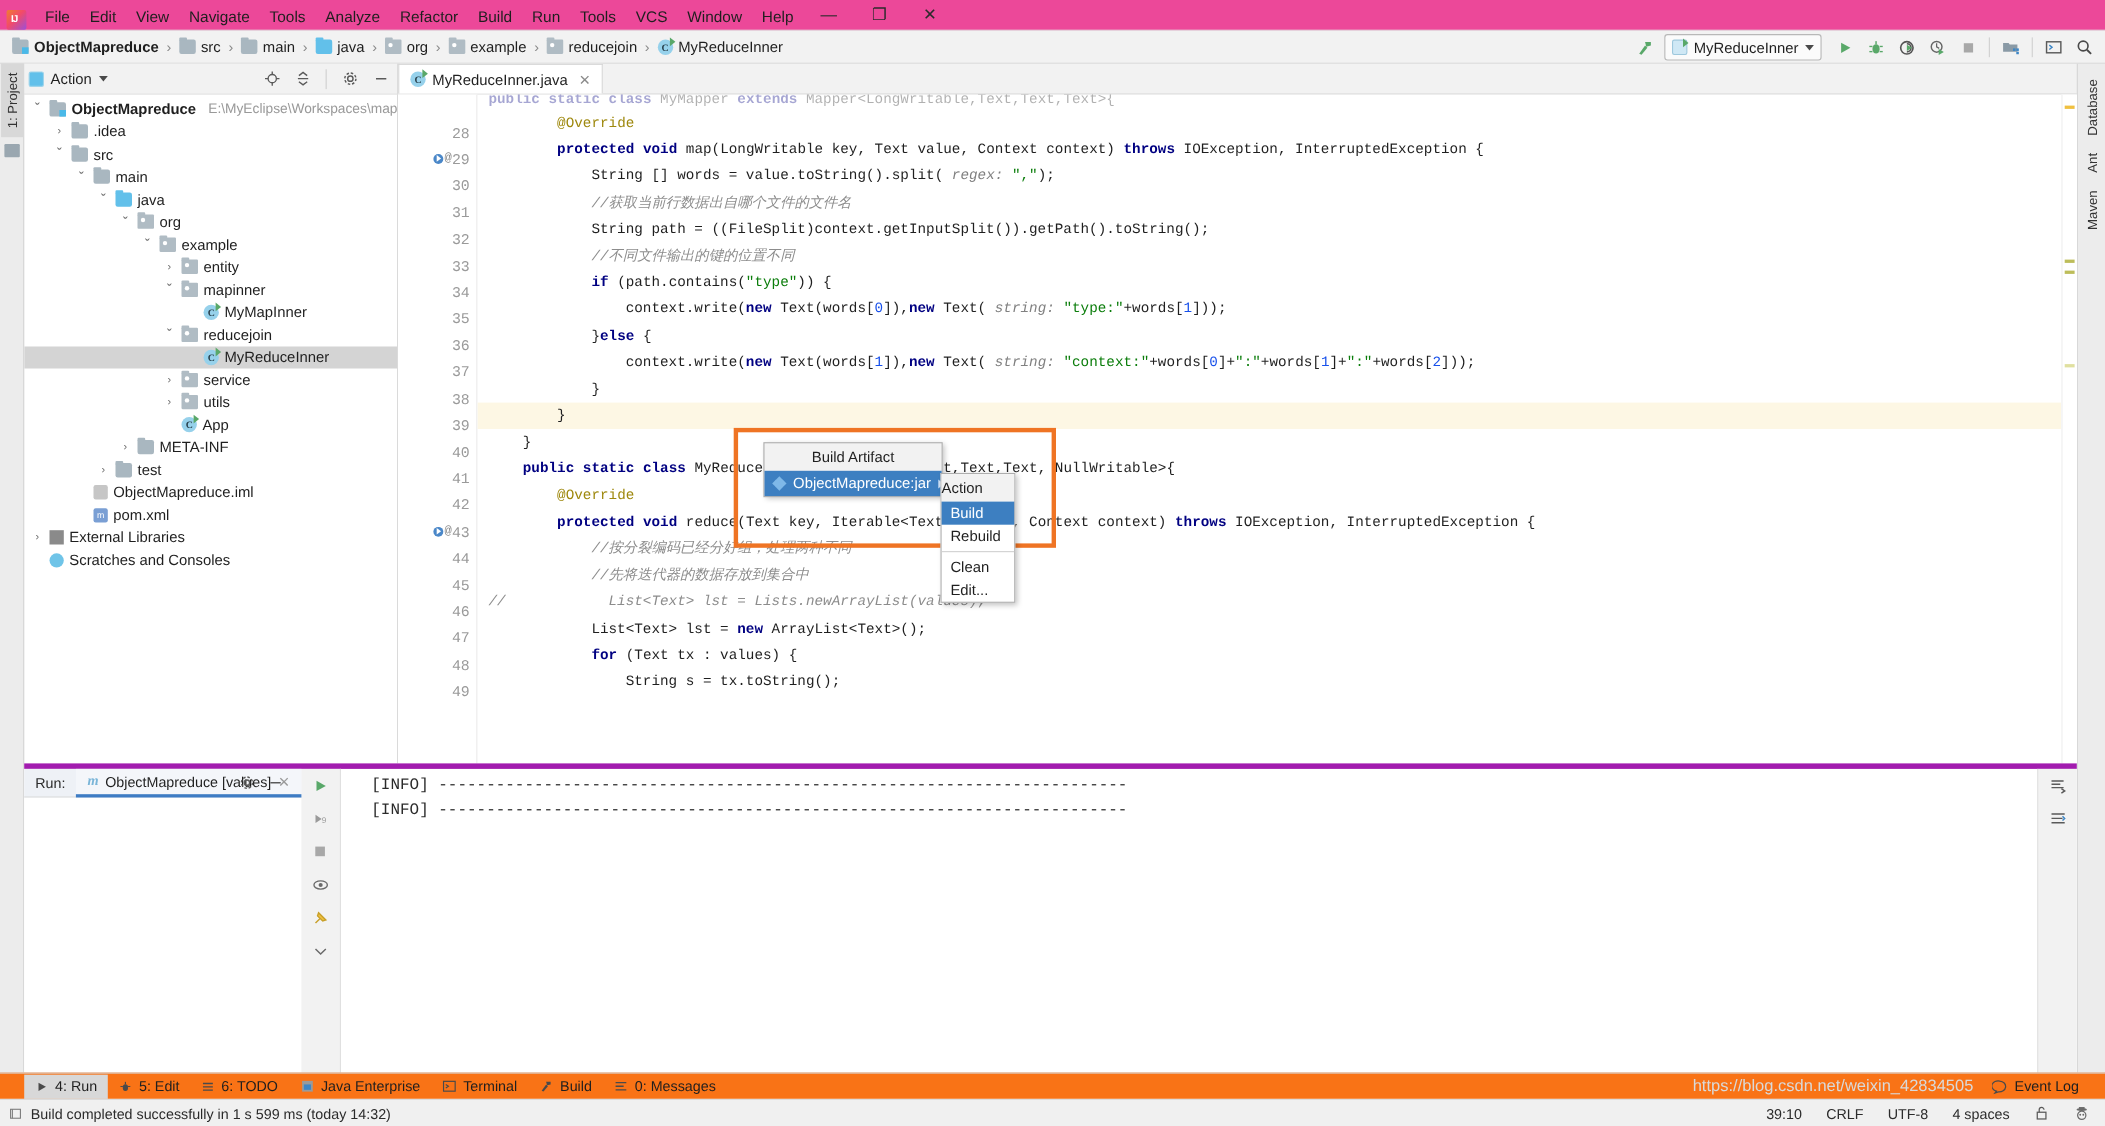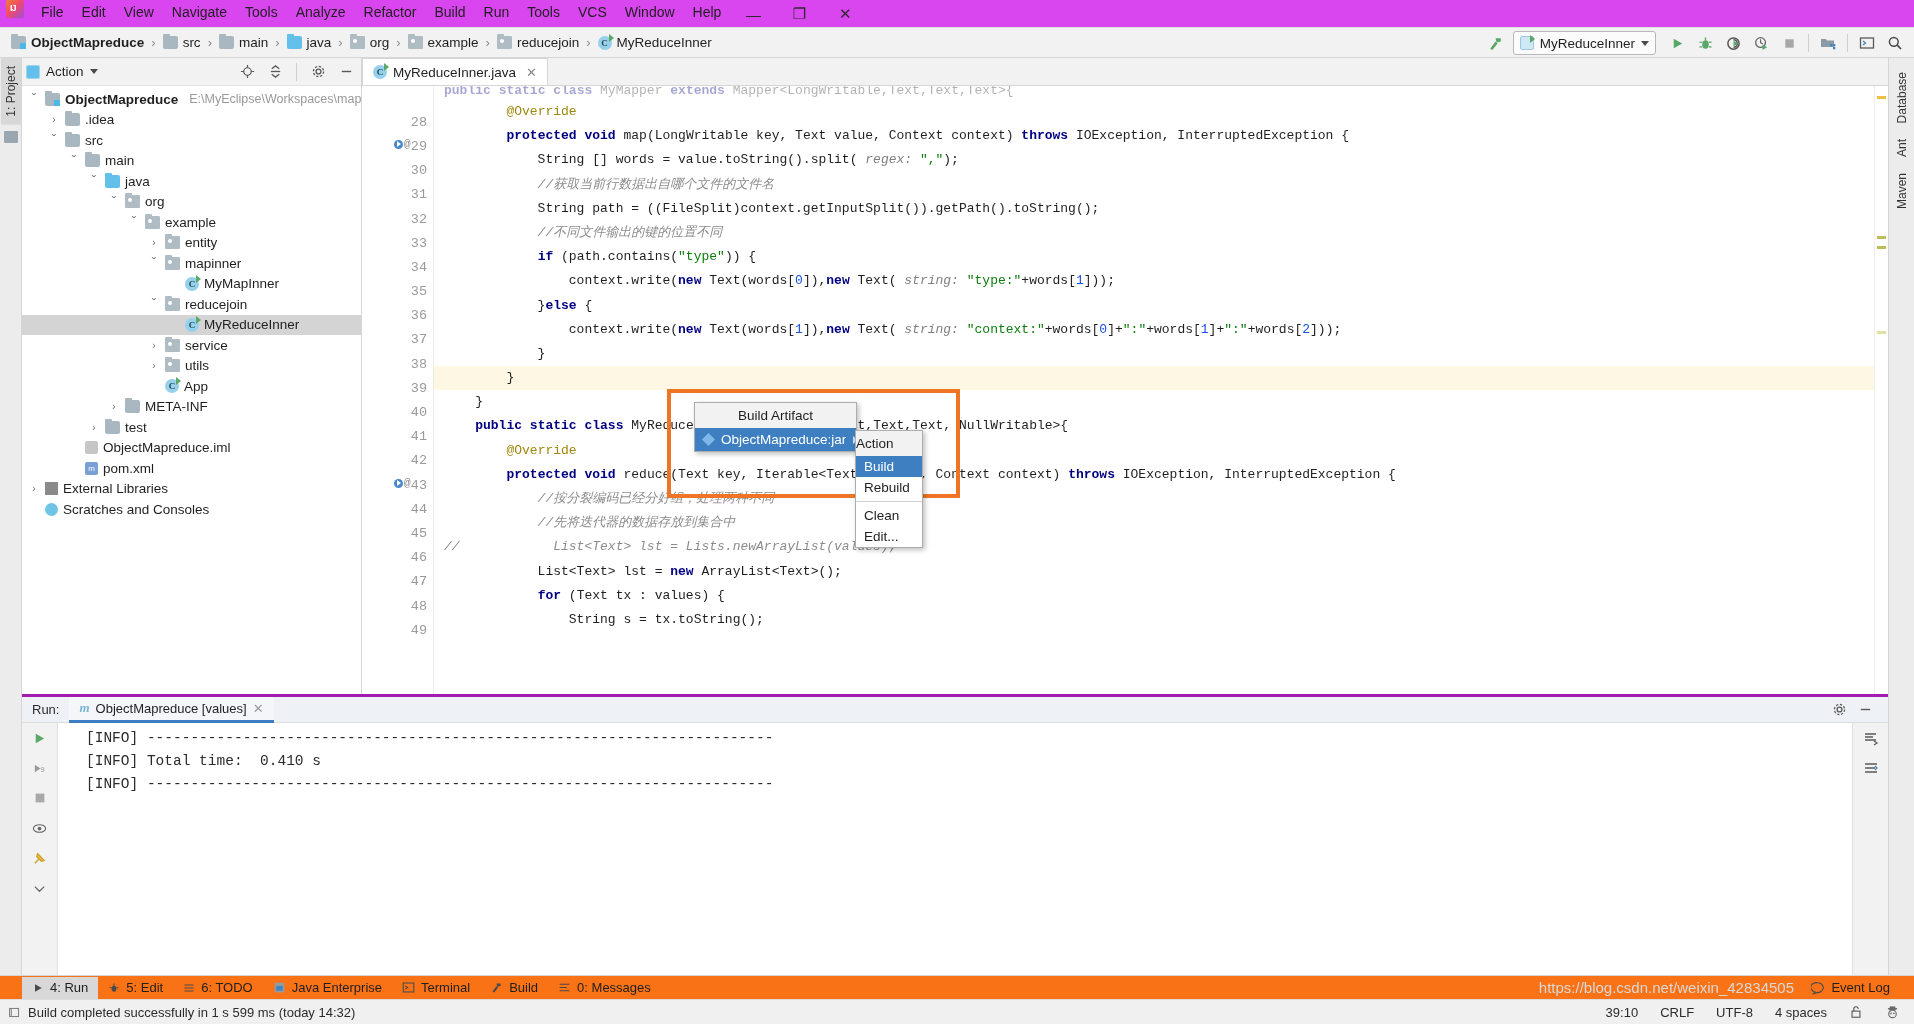--- a/index.html
+++ b/index.html
@@ -9,22 +9,22 @@
     font-family:"Liberation Sans", sans-serif;
     font-size:13px;
     color:#1f1f1f;
     background:#f2f2f2;
     overflow:hidden;
     position:relative;
   }
 
   
   #titlebar {
-    height:28px; background:#d946ef; border-bottom:1px solid #e0e0e0;
-    display:flex; align-items:flex-start; padding:0 0 0 6px; position:relative;
+    height:28px; background:#ec4899; border-bottom:1px solid #e0e0e0;
+    display:flex; align-items:flex-end; padding:0 0 0 6px; position:relative;
   }
   #app-logo { width:18px; height:18px; margin-right:8px; flex:none; position:relative; }
   #app-logo .l1 { position:absolute; left:0; top:0; width:18px; height:18px;
       background:linear-gradient(135deg,#f07f2f 0%, #f24a6a 45%, #9b4fd8 100%); border-radius:2px;}
   #app-logo .l2 { position:absolute; left:4px; top:3px; color:#fff; font-size:9px; font-weight:bold;
       font-family:"Liberation Sans",sans-serif; letter-spacing:-1px;}
   .menubar { display:flex; align-items:center; gap:0px; }
   .menu-item { padding:4px 9px; font-size:14px; color:#1f1f1f; cursor:default; }
   #window-title { flex:1; text-align:left; padding-left:22px; font-size:13.5px; color:#3c3c3c;
       white-space:nowrap; overflow:hidden; }
@@ -136,21 +136,21 @@
   #bc-bar { height:24px; background:#f2f2f2; border-top:1px solid #dcdcdc; display:flex; align-items:center;
       padding-left:448px; gap:4px; font-size:13px; color:#4a4a4a; flex:none;}
   #bc-bar .s { color:#9a9a9a; }
 
   
   #right-strip { width:26px; background:#ececec; border-left:1px solid #d6d6d6; flex:none;
       display:flex; flex-direction:column; align-items:center; padding-top:6px;}
 
   
   #runwin { position:absolute; left:22px; right:26px; bottom:0; height:330px;
-      background:#fff; border-top:3px solid #a21caf; display:flex; flex-direction:column;}
+      background:#fff; border-top:5px solid #a21caf; display:flex; flex-direction:row;}
   #runwin-head { height:26px; background:#eef1f6; display:flex; align-items:center; padding-left:10px;
       border-bottom:1px solid #dcdcdc; gap:10px; position:relative;}
   #runwin-head .ttl { font-size:13px; color:#2b2b2b;}
   .rtab { display:flex; align-items:center; gap:6px; padding:0 10px; height:26px;
       border-bottom:3px solid #3e7cc4; font-size:13px; background:#f4f6fa;}
   .rtab .m { color:#7ab5d8; font-style:italic; font-weight:bold; font-family:"Liberation Serif",serif;}
   .rtab .x { color:#9a9a9a; }
   #runwin-head .gear { position:absolute; right:38px; }
   #runwin-head .min { position:absolute; right:12px; }
   #runwin-body { flex:1; display:flex; min-height:0;}
@@ -606,21 +606,20 @@
       </div>
       <div class="rs-ic">
         <svg width="15" height="15" viewBox="0 0 16 16">
             <path d="M3 6 L8 11 L13 6" stroke="#6a6a6a" stroke-width="1.4" fill="none"></path>
           </svg>
       </div>
     </div>
     <div id="console">
 
     <div class="coline">[INFO] ------------------------------------------------------------------------</div>
-        <div class="coline">[INFO] Total time:  0.410 s</div>
         <div class="coline">[INFO] ------------------------------------------------------------------------</div>
       </div>
     <div class="run-side2">
       <div class="rs-ic">
         <svg width="16" height="16" viewBox="0 0 16 16">
             <path d="M2 4 L13 4 M2 7 L10 7 M2 10 L13 10" stroke="#5a5a5a" stroke-width="1.3"></path>
             <path d="M11 11 L14 13 L11 15" stroke="#5a5a5a" stroke-width="1.3" fill="none"></path>
           </svg>
       </div>
       <div class="rs-ic">

